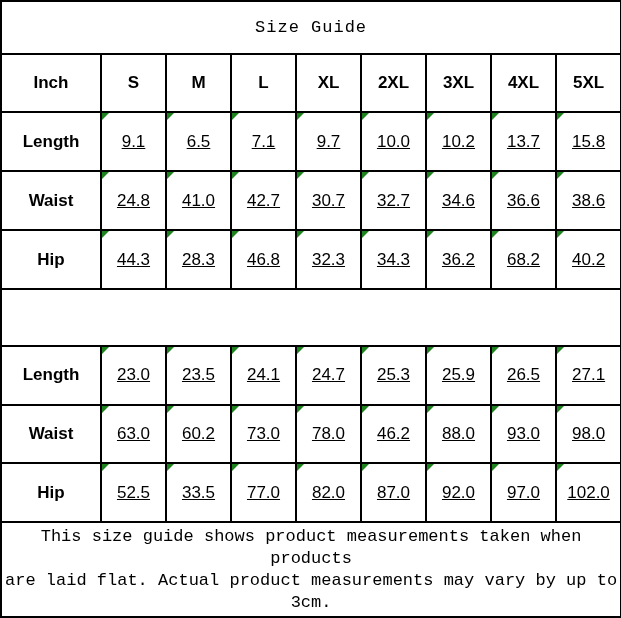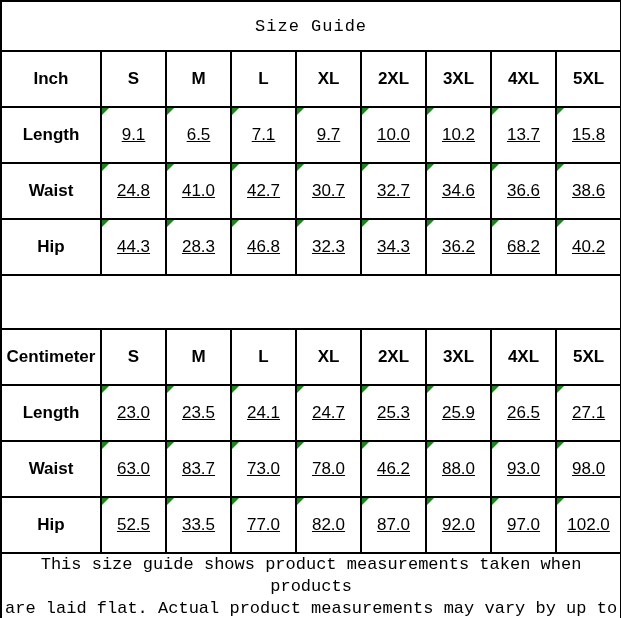--- a/index.html
+++ b/index.html
@@ -109,48 +109,37 @@
     <td class="v"><span class="tri"></span><span>34.3</span></td>
     <td class="v"><span class="tri"></span><span>36.2</span></td>
     <td class="v"><span class="tri"></span><span>68.2</span></td>
     <td class="v"><span class="tri"></span><span>40.2</span></td>
   </tr>
 
   <tr class="r-spacer">
     <td colspan="9"></td>
   </tr>
 
-  <tr class="r-data">
-    <td class="lbl">Centimeter</td>
-    <td class="hdr">S</td>
-    <td class="hdr">M</td>
-    <td class="hdr">L</td>
-    <td class="hdr">XL</td>
-    <td class="hdr">2XL</td>
-    <td class="hdr">3XL</td>
-    <td class="hdr">4XL</td>
-    <td class="hdr">5XL</td>
-  </tr>
 
   <tr class="r-data">
     <td class="lbl">Length</td>
     <td class="v"><span class="tri"></span><span>23.0</span></td>
     <td class="v"><span class="tri"></span><span>23.5</span></td>
     <td class="v"><span class="tri"></span><span>24.1</span></td>
     <td class="v"><span class="tri"></span><span>24.7</span></td>
     <td class="v"><span class="tri"></span><span>25.3</span></td>
     <td class="v"><span class="tri"></span><span>25.9</span></td>
     <td class="v"><span class="tri"></span><span>26.5</span></td>
     <td class="v"><span class="tri"></span><span>27.1</span></td>
   </tr>
 
   <tr class="r-data">
     <td class="lbl">Waist</td>
     <td class="v"><span class="tri"></span><span>63.0</span></td>
-    <td class="v"><span class="tri"></span><span>83.7</span></td>
+    <td class="v"><span class="tri"></span><span>60.2</span></td>
     <td class="v"><span class="tri"></span><span>73.0</span></td>
     <td class="v"><span class="tri"></span><span>78.0</span></td>
     <td class="v"><span class="tri"></span><span>46.2</span></td>
     <td class="v"><span class="tri"></span><span>88.0</span></td>
     <td class="v"><span class="tri"></span><span>93.0</span></td>
     <td class="v"><span class="tri"></span><span>98.0</span></td>
   </tr>
 
   <tr class="r-data">
     <td class="lbl">Hip</td>

